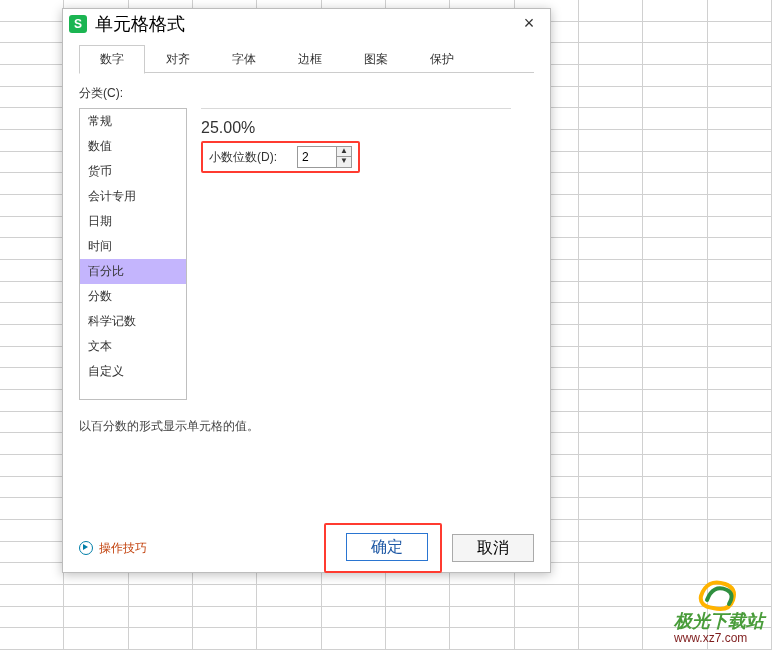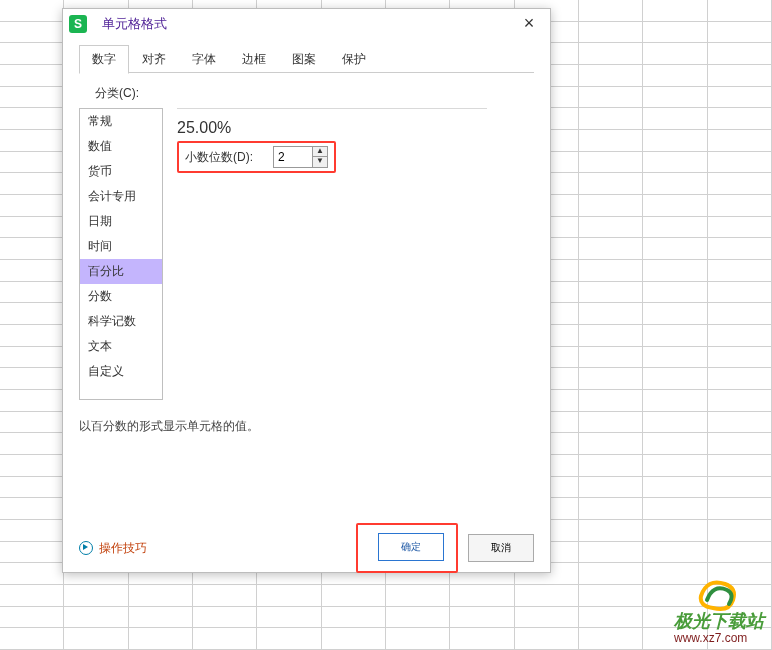--- a/index.html
+++ b/index.html
@@ -51,42 +51,42 @@
     background: #fff;
   }
   .app-icon {
     width: 18px; height: 18px;
     background: #1bb552;
     border-radius: 3px;
     display: flex; align-items: center; justify-content: center;
     color: #fff; font-weight: bold; font-size: 12px;
     margin-right: 8px;
   }
-  .title-text { flex: 1; font-size: 13px; color: #4c1d95; margin-left: 7px; }
+  .title-text { flex: 1; font-size: 18px; color: #000000; }
   .close-btn {
     width: 30px; height: 24px;
     text-align: center; line-height: 22px;
     font-size: 18px; cursor: pointer;
   }
 
   .tabs {
     display: flex;
     margin: 6px 16px 0 16px;
     height: 28px;
     align-items: flex-end;
     position: relative;
   }
   .tabs::after {
     content:"";
     position:absolute;
     left:0; right:0; bottom:0;
     border-bottom:1px solid #ccc;
   }
   .tab {
-    padding: 5px 12px;
+    padding: 5px 20px;
     border: 1px solid transparent;
     border-bottom: none;
     cursor: pointer;
     position: relative;
     z-index: 1;
     color: #333;
     background: transparent;
   }
   .tab.active {
     border-color: #ccc;
@@ -95,25 +95,25 @@
     margin-bottom: -1px;
   }
 
   .body {
     padding: 12px 16px 8px 16px;
     display: flex;
     flex-direction: column;
     height: calc(100% - 30px - 34px - 48px);
   }
 
-  .category-label { margin-bottom: 6px; font-size: 12px; margin-left: 16px; }
+  .category-label { margin-bottom: 6px; font-size: 12px; }
 
   .cols { display: flex; }
   .listbox {
-    width: 84px;
+    width: 108px;
     height: 292px;
     border: 1px solid #bfbfbf;
     background: #fff;
     overflow: hidden;
   }
   .list-item {
     padding: 4px 8px;
     cursor: pointer;
     font-size: 12px;
   }
@@ -196,25 +196,25 @@
   .tips-icon::after {
     content:"";
     position:absolute;
     left:3px; top:2px;
     border-left:5px solid #007ea8;
     border-top:3px solid transparent;
     border-bottom:3px solid transparent;
   }
   .spacer { flex: 1; }
   .btn {
-    width: 66px; height: 28px;
+    width: 82px; height: 28px;
     border: 1px solid #aaa;
     background: #f5f5f5;
     cursor: pointer;
-    font-size: 10px;
+    font-size: 16px;
     margin-left: 10px;
     font-family: inherit;
   }
   .btn.primary {
     border: 1px solid #2a75d1;
     color: #1f59a5;
     background: #fff;
   }
   .ok-wrap {
     border: 2.5px solid #ff3b30;

